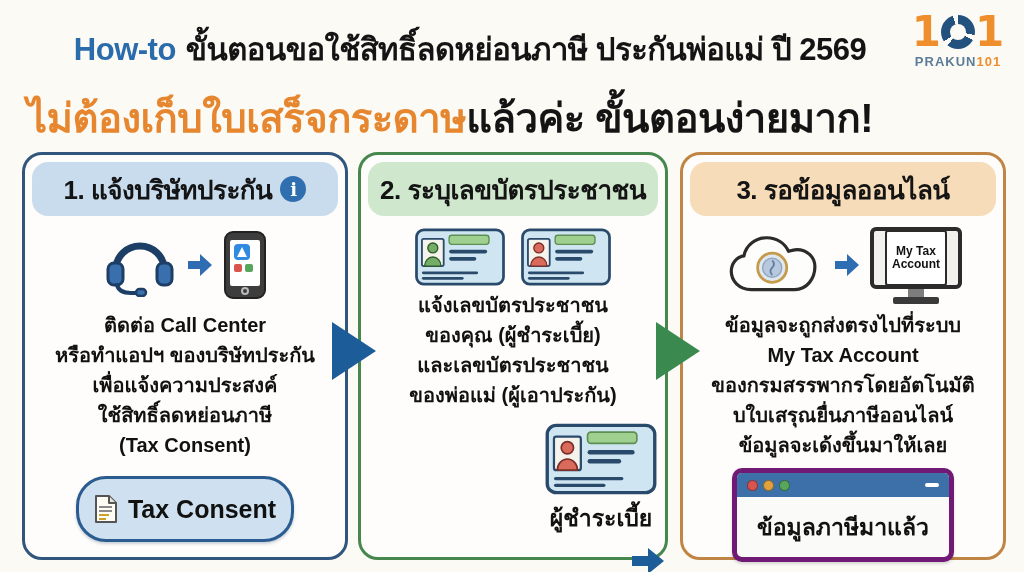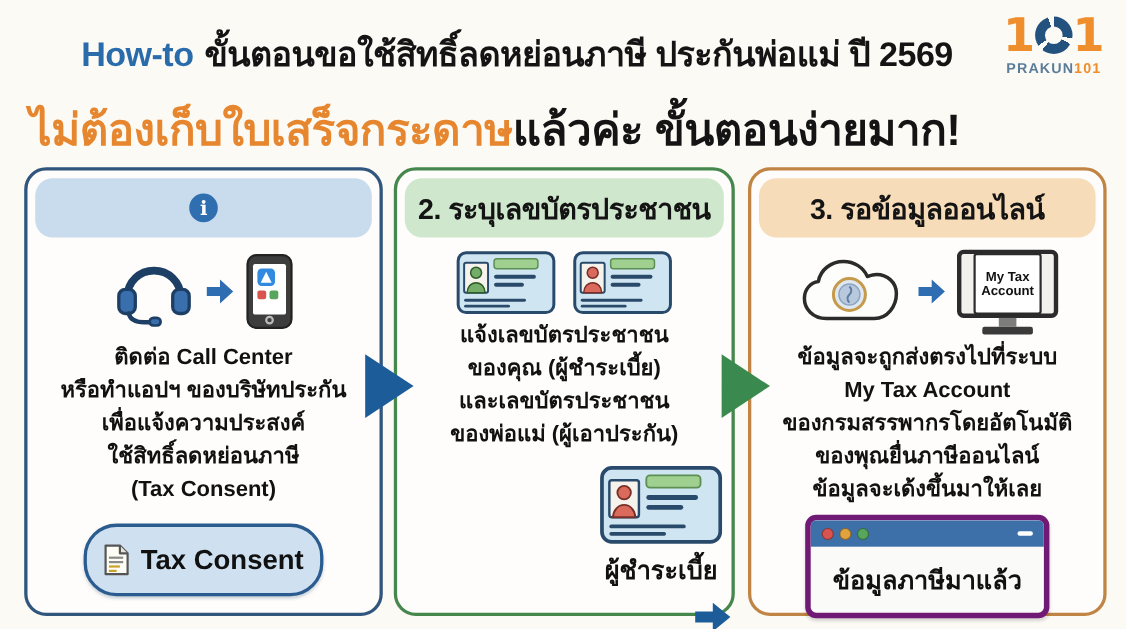--- a/index.html
+++ b/index.html
@@ -98,20 +98,21 @@
       <span class="logo-ring"></span>
       <span class="logo-one">1</span>
     </div>
     <div class="logo-brand">
       <span>PRAKUN</span><span class="bn">101</span>
     </div>
   </div>
 
   <div class="panel panel1">
     <div class="pill">
+      <span>1. แจ้งบริษัทประกัน</span>
       <span class="info-badge">i</span>
     </div>
     <div class="icon-row">
 
       <svg width="74" height="64" viewBox="0 0 74 64">
         <path d="M13 36 a24 23 0 0 1 48 0" fill="none" stroke="#1d3f66" stroke-width="7" stroke-linecap="round"></path>
         <rect x="5" y="30" width="15" height="22" rx="6" fill="#3a6fad" stroke="#1d3f66" stroke-width="3"></rect>
         <rect x="54" y="30" width="15" height="22" rx="6" fill="#3a6fad" stroke="#1d3f66" stroke-width="3"></rect>
         <path d="M14 52 q2 8 14 8 h6" fill="none" stroke="#1d3f66" stroke-width="4" stroke-linecap="round"></path>
         <rect x="33" y="56" width="10" height="7" rx="3.5" fill="#3a6fad" stroke="#1d3f66" stroke-width="2.5"></rect>
@@ -245,21 +246,21 @@
           </div>
         </div>
         <div class="monitor-neck"></div>
         <div class="monitor-base"></div>
       </div>
     </div>
     <div class="body-text">
       <div>ข้อมูลจะถูกส่งตรงไปที่ระบบ</div>
       <div>My Tax Account</div>
       <div>ของกรมสรรพากรโดยอัตโนมัติ</div>
-      <div>ของพุณยื่นภาษีออนไลน์</div>
+      <div>บใบเสรุณยื่นภาษีออนไลน์</div>
       <div>ข้อมูลจะเด้งขึ้นมาให้เลย</div>
     </div>
     <div class="browser">
       <div class="browser-bar">
         <span class="dot dot-red"></span>
         <span class="dot dot-yellow"></span>
         <span class="dot dot-green"></span>
         <span class="bar-dash"></span>
       </div>
       <div class="browser-body">ข้อมูลภาษีมาแล้ว</div>

